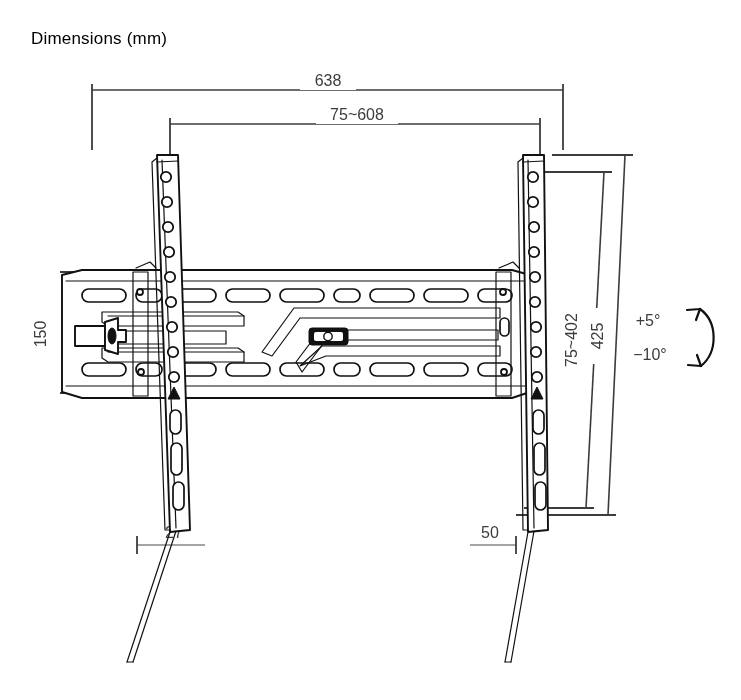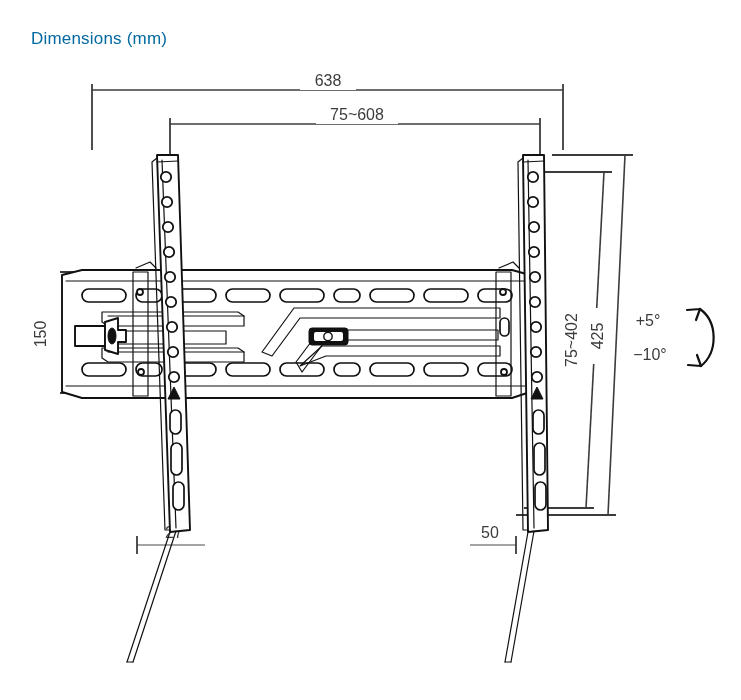--- a/index.html
+++ b/index.html
@@ -13,21 +13,21 @@
     font-family: "Liberation Sans", sans-serif;
     color: #3c3c3c;
     overflow: hidden;
     position: relative;
   }
   #page-title {
     position: absolute;
     left: 31px;
     top: 29px;
     font-size: 17px;
-    color: #0369a1;
+    color: #000000;
     letter-spacing: 0.2px;
     white-space: nowrap;
   }
   #drawing {
     position: absolute;
     left: 0;
     top: 0;
     width: 741px;
     height: 700px;
   }

